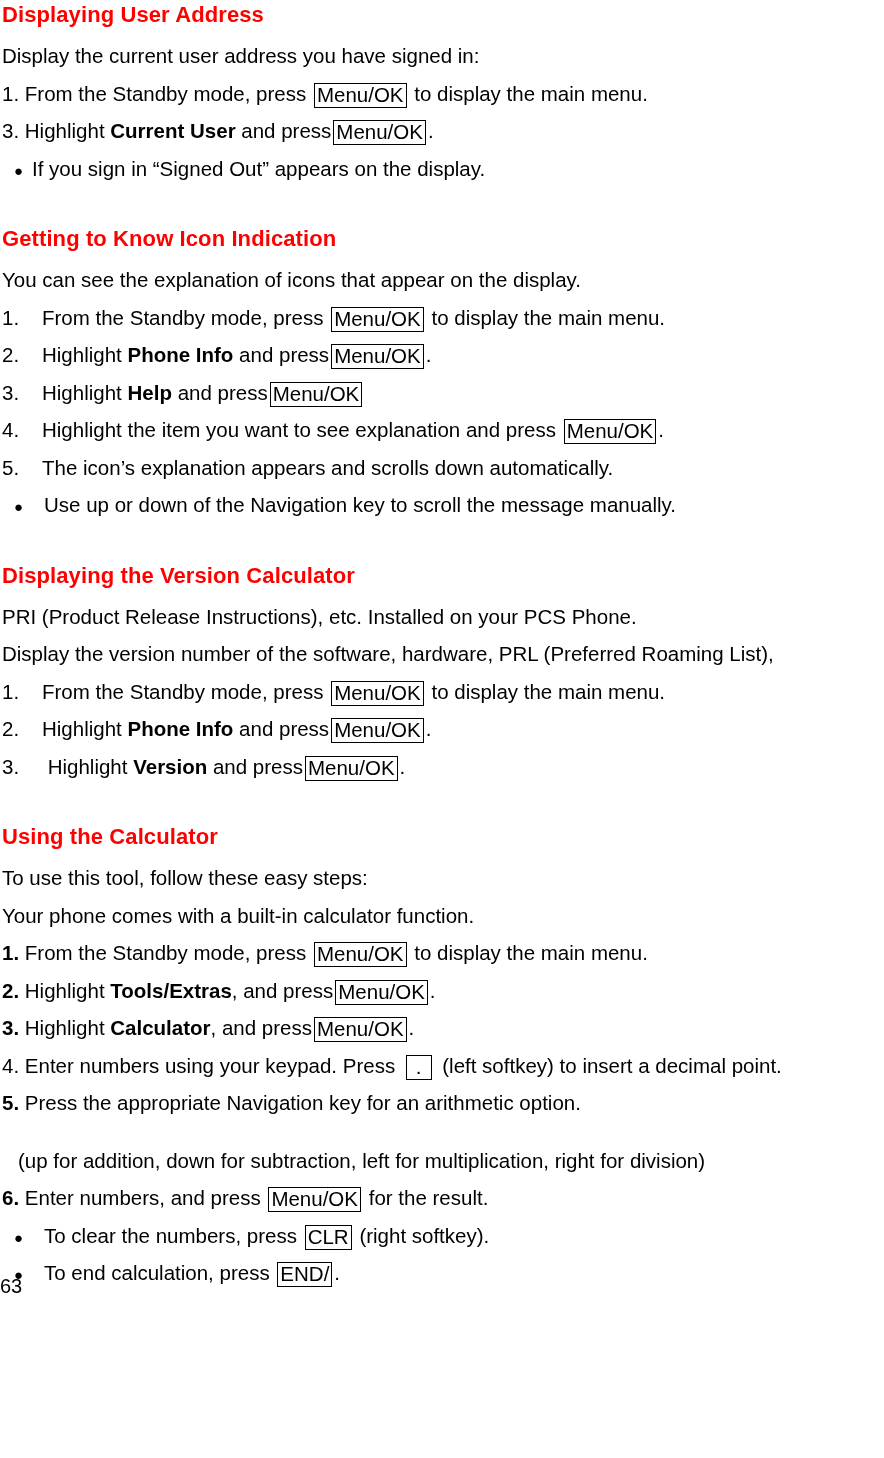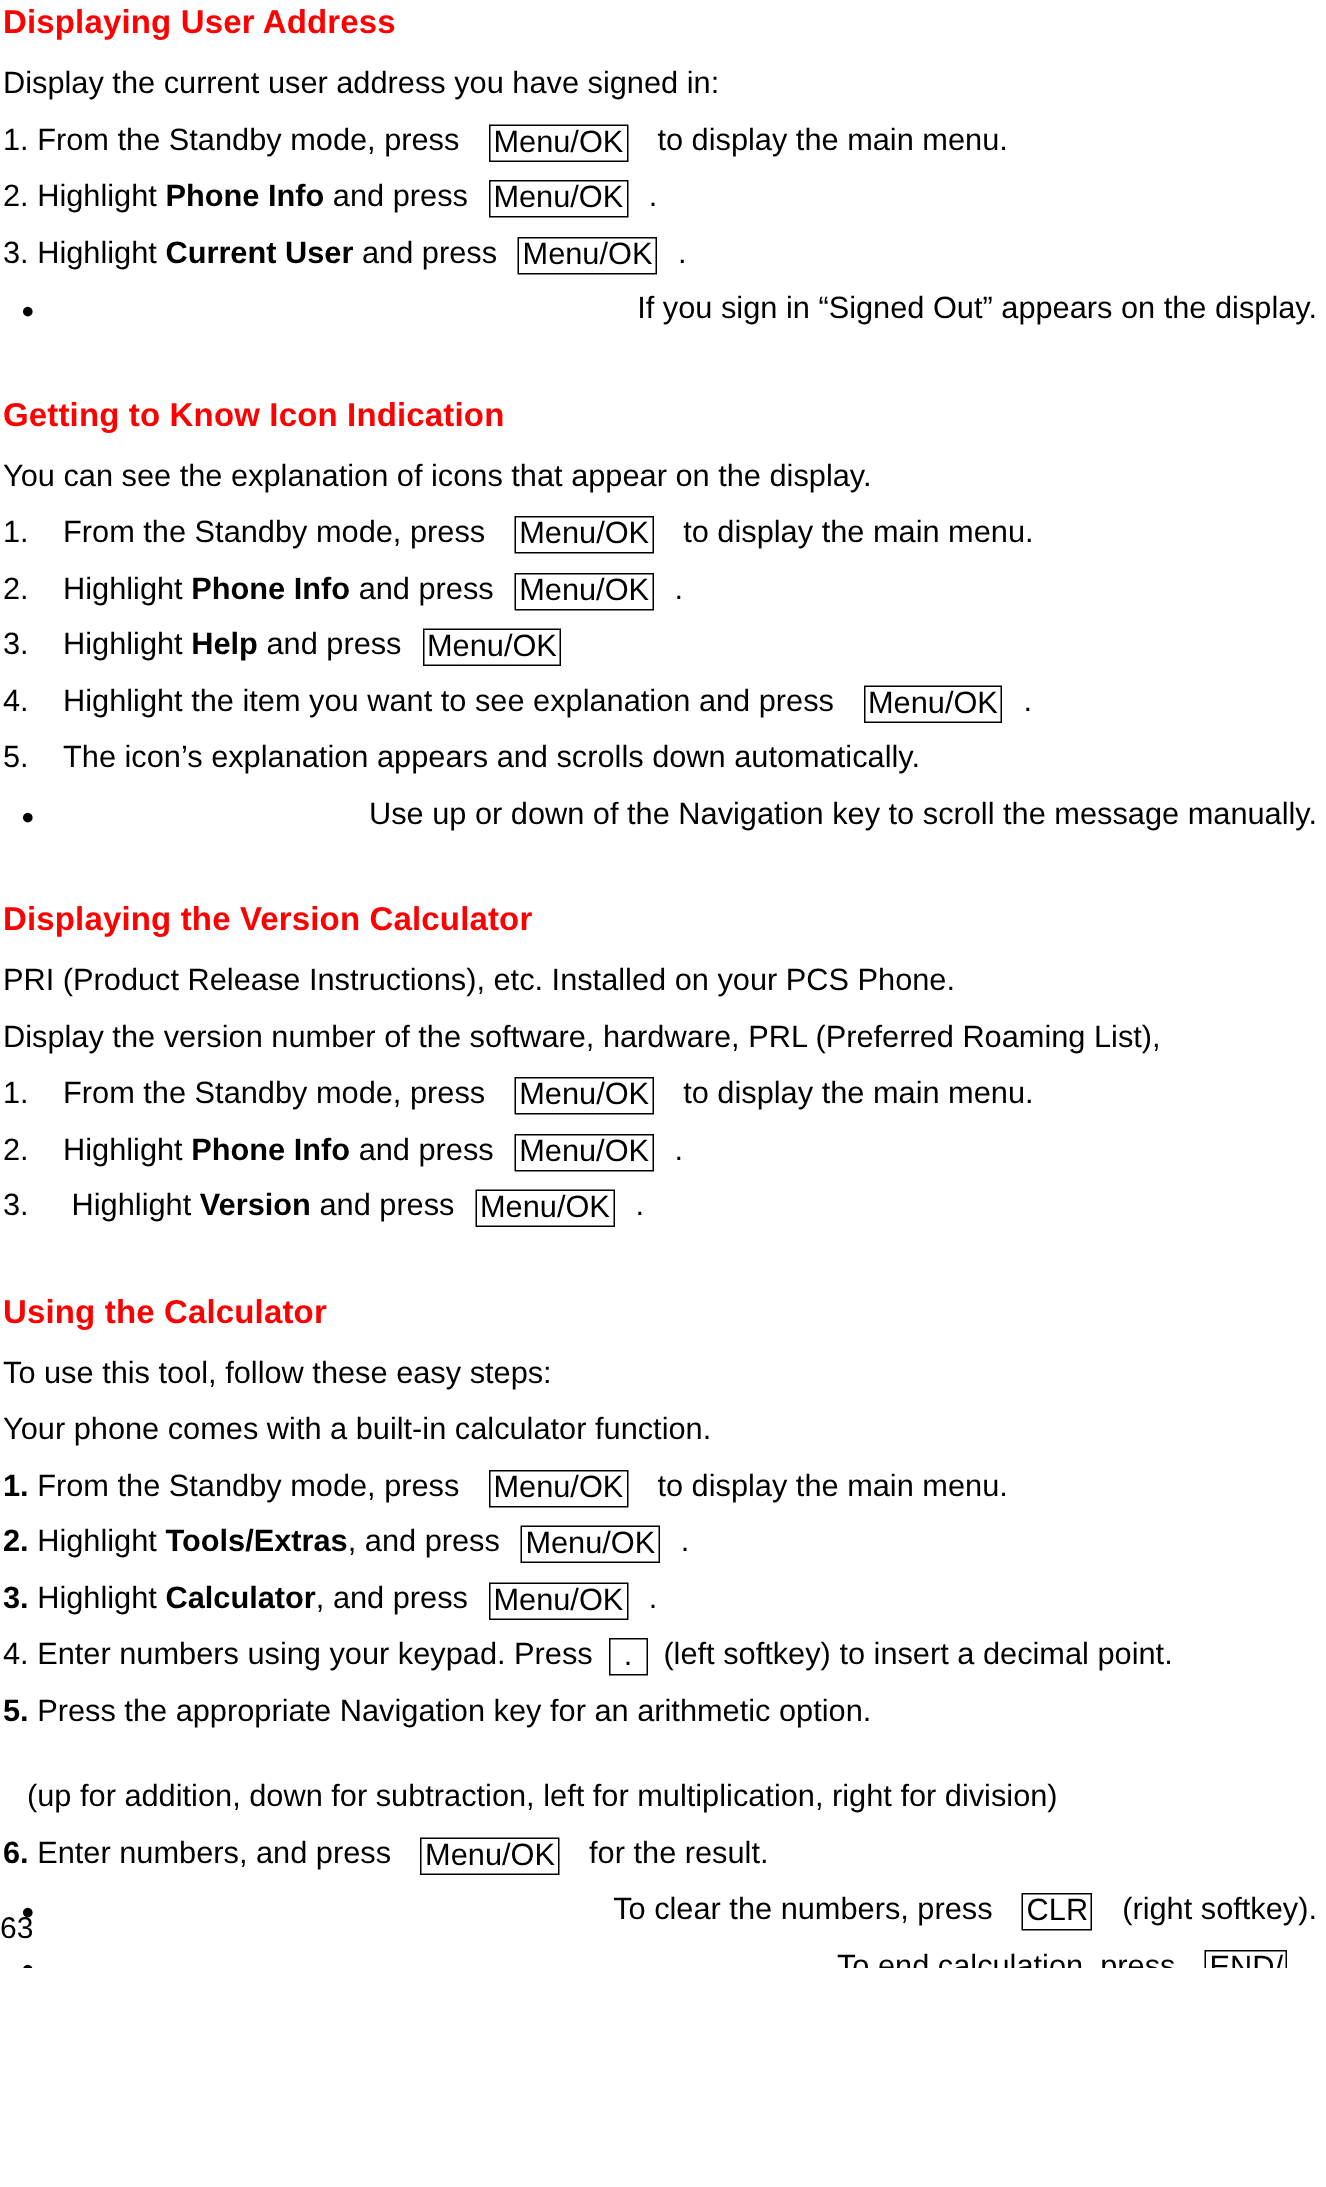--- a/index.html
+++ b/index.html
@@ -73,36 +73,35 @@
     font-size: 15px;
     line-height: 37.5px;
     padding-left: 12px;
     box-sizing: border-box;
   }
   .bullet-row .bullet-mark-wide {
     width: 42px;
   }
   .bullet-row .body {
     flex: 1 1 auto;
-    text-align: right;
   }
   .sub-line {
     padding-left: 16px;
     margin-top: 20px;
   }
   
   b, .b {
     font-weight: bold;
   }
   
   .keybox {
     display: inline-block;
     border: 1px solid #000000;
     padding: 0px 2px 1px 2px;
-    margin: 0 14px;
+    margin: 0 2px;
     line-height: 1.08;
     font-size: 20.5px;
     position: relative;
     top: 1px;
     white-space: nowrap;
   }
   .keybox.dot {
     padding: 0px 9px 1px 9px;
     margin: 0 5px;
   }
@@ -127,26 +126,20 @@
 
   <div class="line">Display the current user address you have signed in:</div>
 
   <div class="line num-tight">
     <span>1.</span>
     <span>From the Standby mode, press</span>
     <span class="keybox">Menu/OK</span>
     <span>to display the main menu.</span>
   </div>
 
-  <div class="line num-tight">
-    <span>2.</span>
-    <span>Highlight</span>
-    <b>Phone Info</b>
-    <span>and press</span><span class="keybox">Menu/OK</span><span>.</span>
-  </div>
 
   <div class="line num-tight">
     <span>3.</span>
     <span>Highlight</span>
     <b>Current User</b>
     <span>and press</span><span class="keybox">Menu/OK</span><span>.</span>
   </div>
 
   <div class="line bullet-row">
     <span class="bullet-mark">●</span>

